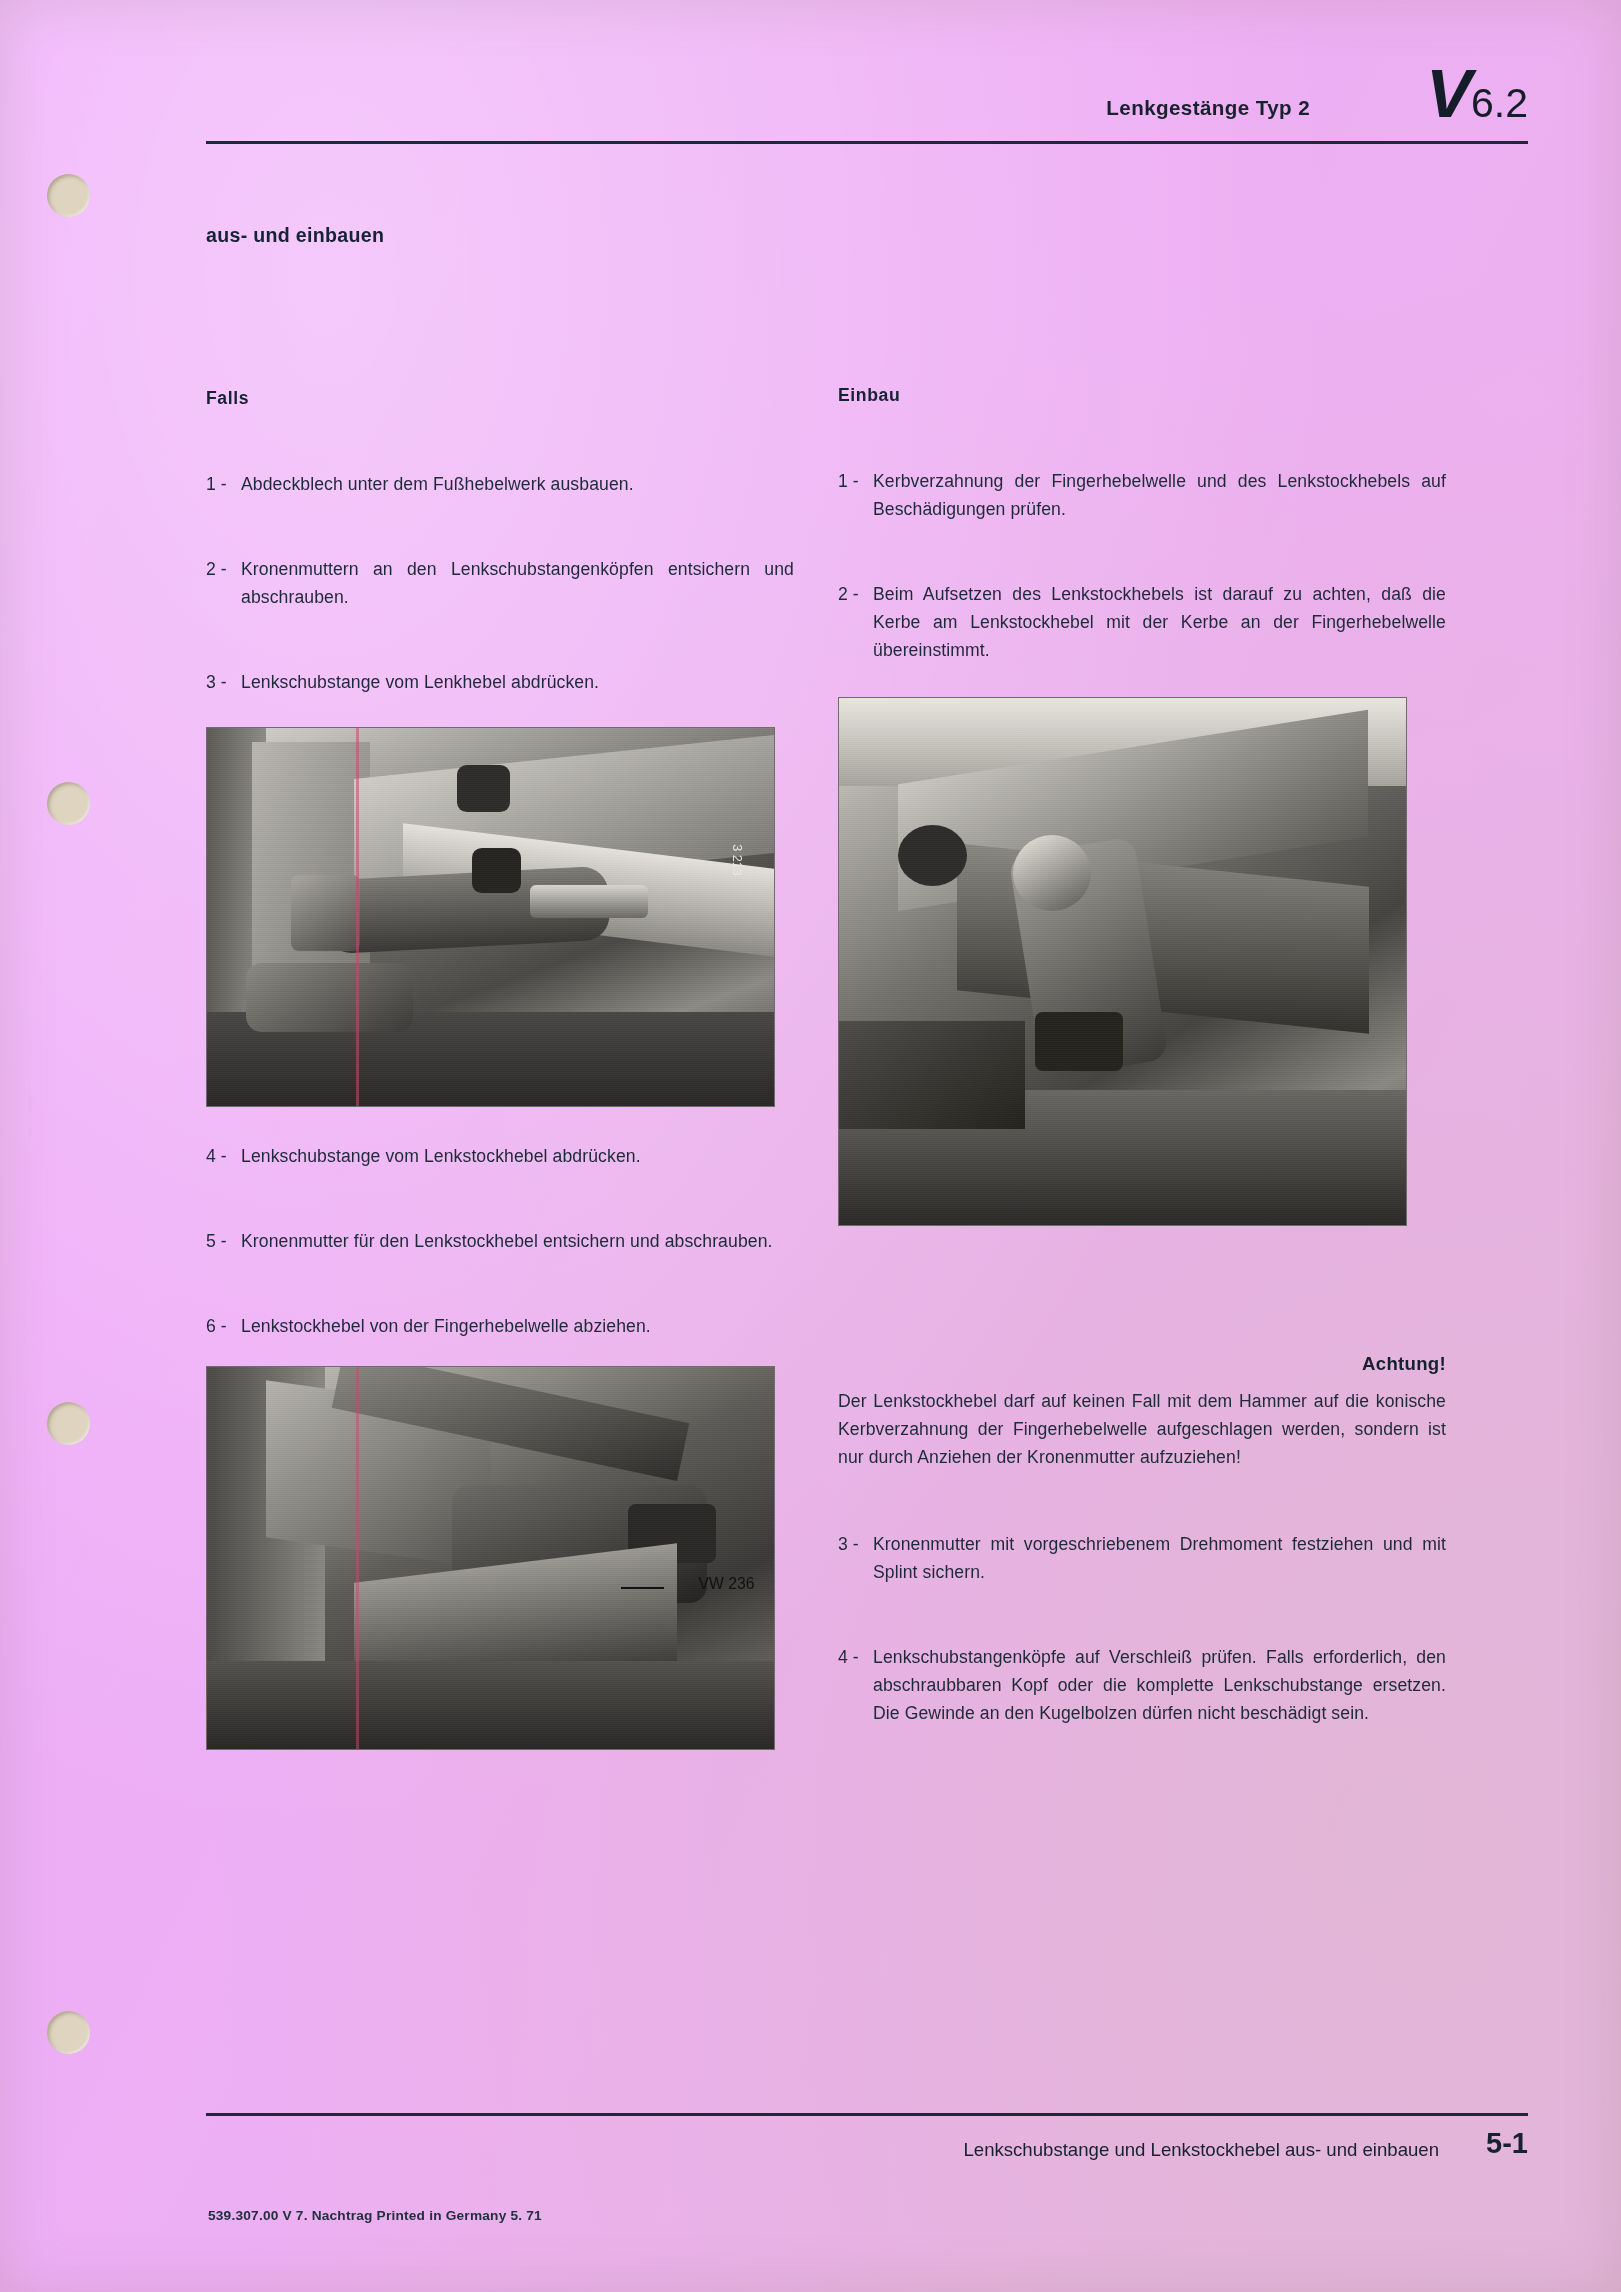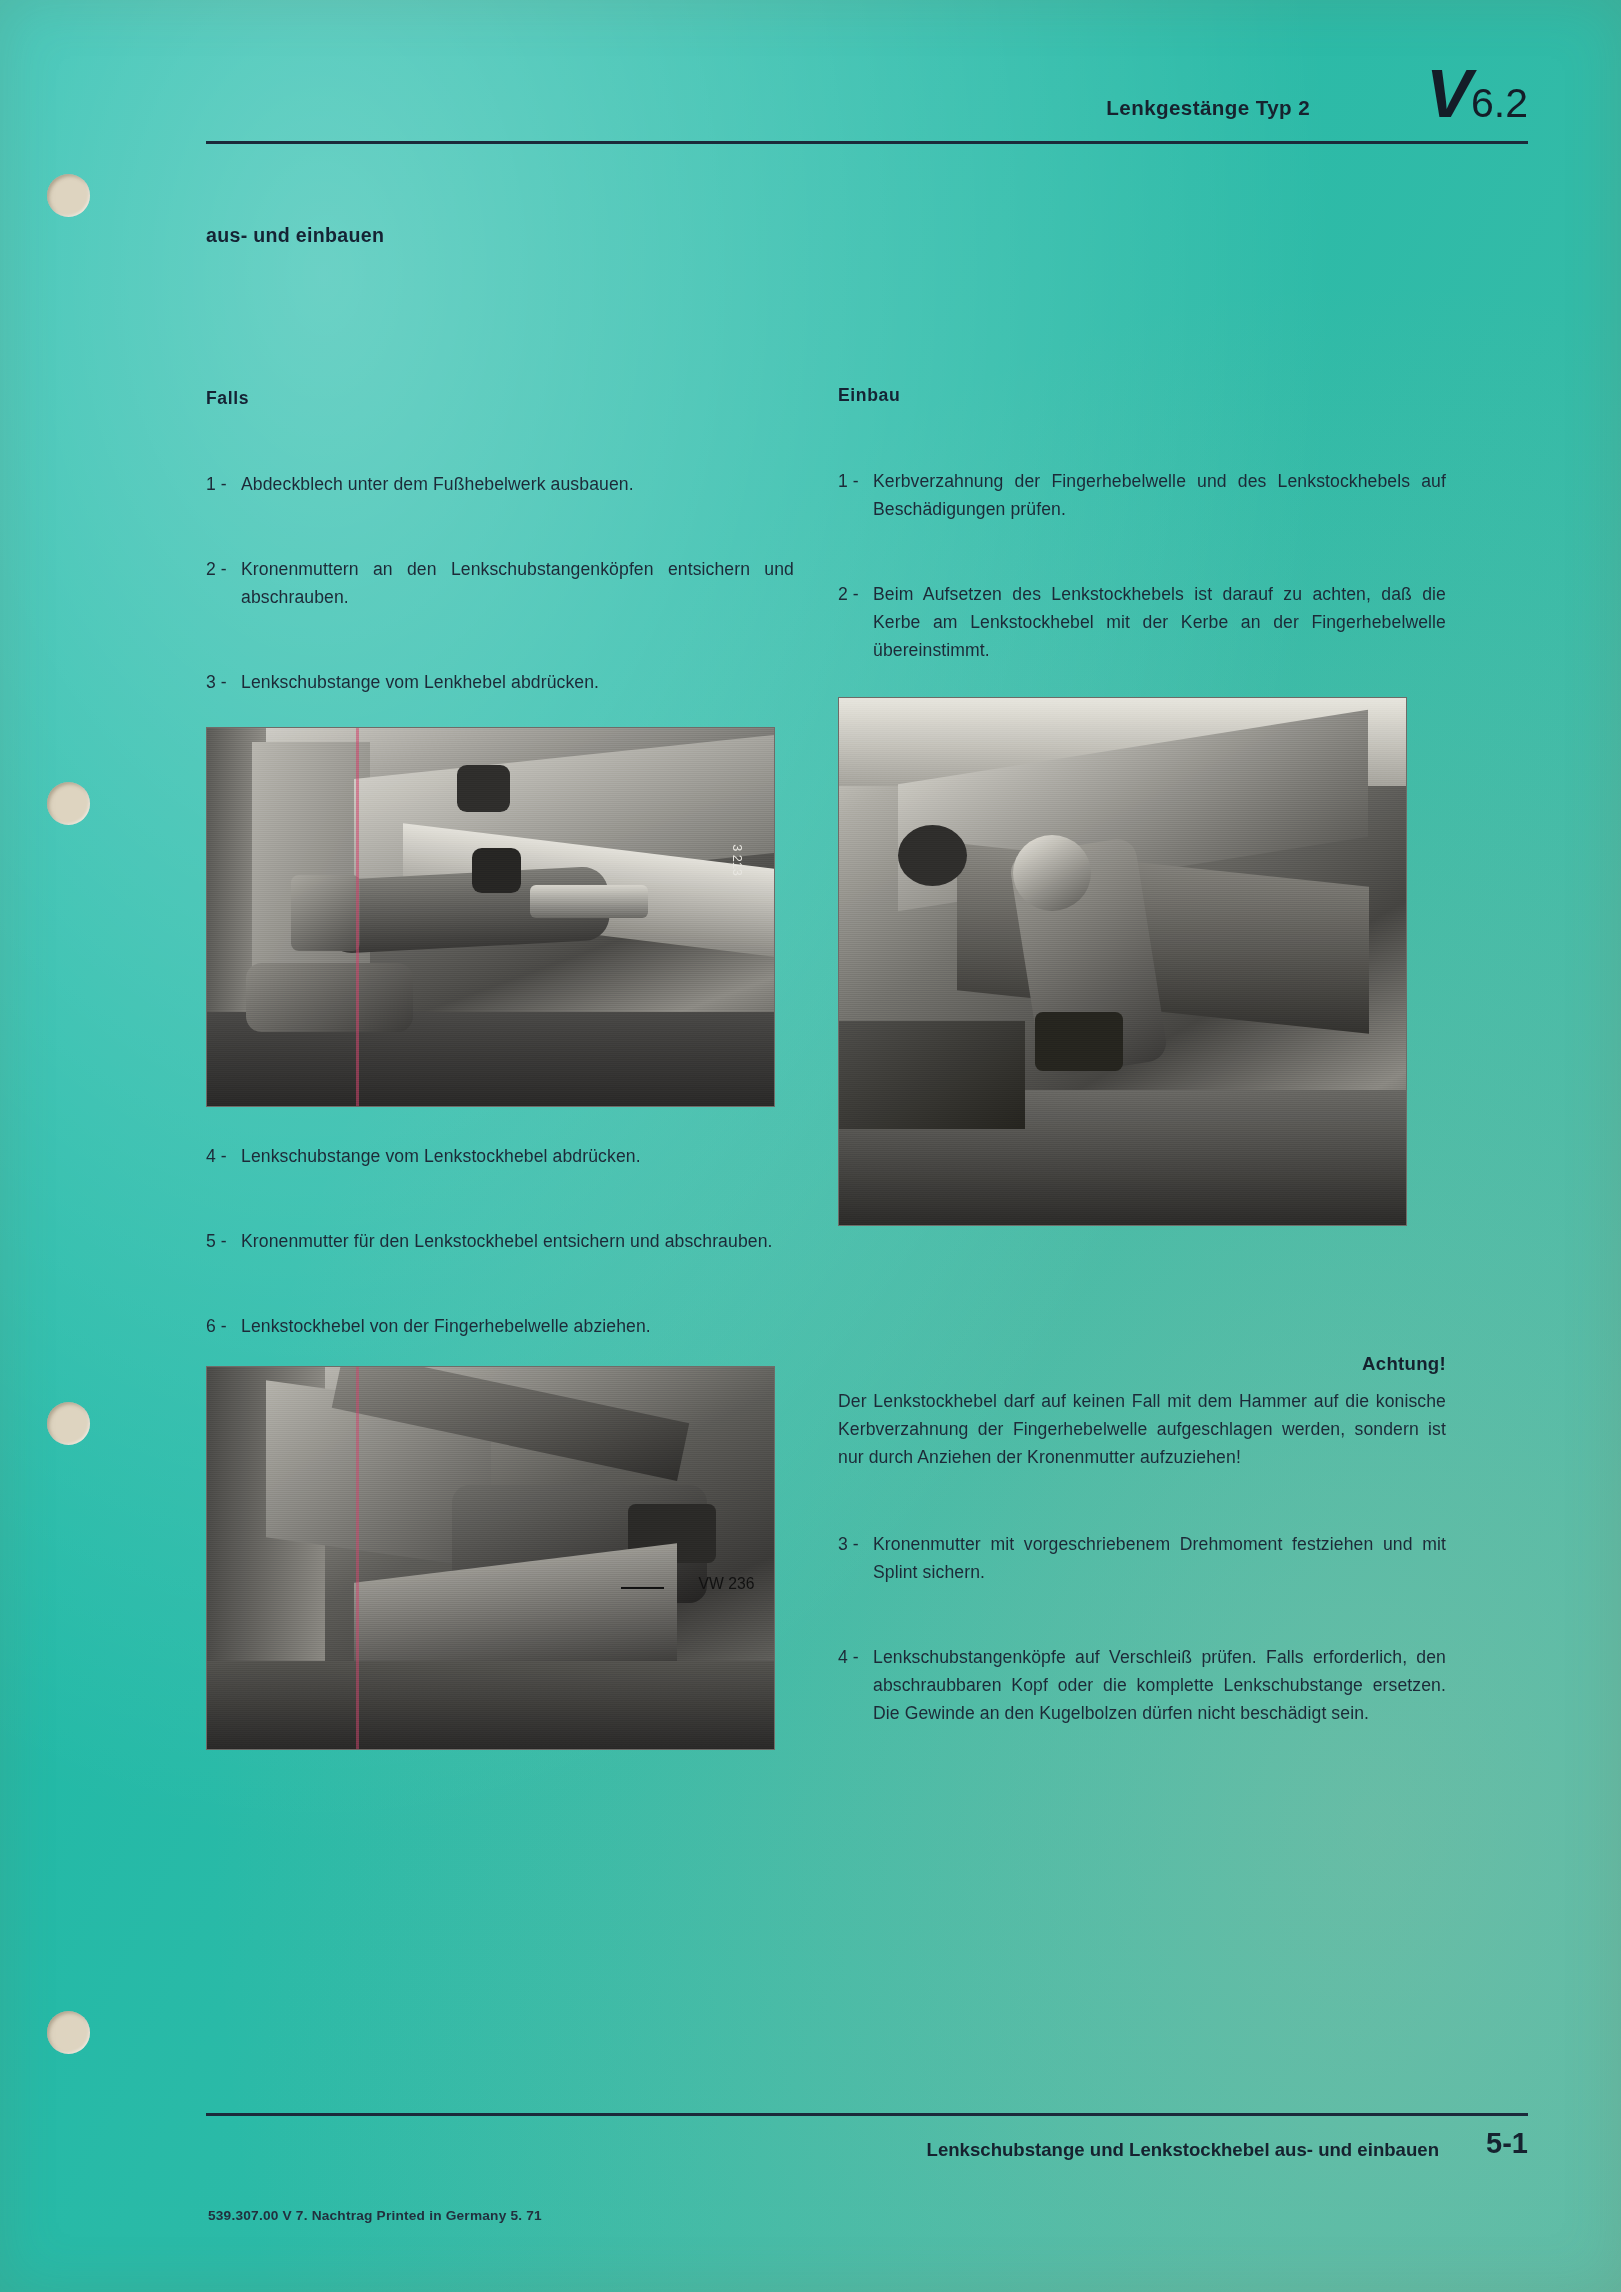--- a/index.html
+++ b/index.html
@@ -7,21 +7,21 @@
     padding: 0;
     background: #8f8f8f;
   }
   body {
     font-family: "Liberation Sans", sans-serif;
   }
   .page {
     position: relative;
     width: 1621px;
     height: 2293px;
-    background: #14b8a6;
+    background: #f0abfc;
     overflow: hidden;
   }
   
   .paper-tint {
     position: absolute;
     inset: 0;
     background:
       radial-gradient(ellipse at 20% 12%, rgba(255,255,255,0.35), rgba(255,255,255,0) 55%),
       radial-gradient(ellipse at 85% 80%, rgba(205,190,160,0.30), rgba(255,255,255,0) 60%),
       linear-gradient(115deg, rgba(240,232,214,0.0) 0%, rgba(214,202,176,0.25) 100%);
@@ -199,21 +199,21 @@
     right: 93px;
     top: 2113px;
     height: 2.9px;
     background: #1b2a3a;
   }
   .footer-title {
     position: absolute;
     right: 182px;
     top: 2139px;
     font-size: 18.6px;
-    font-weight: bold;
+    font-weight: normal;
     color: #16222f;
     white-space: nowrap;
     margin-left: 40px;
   }
   .footer-page {
     position: absolute;
     right: 93px;
     top: 2127px;
     font-size: 29px;
     font-weight: bold;

